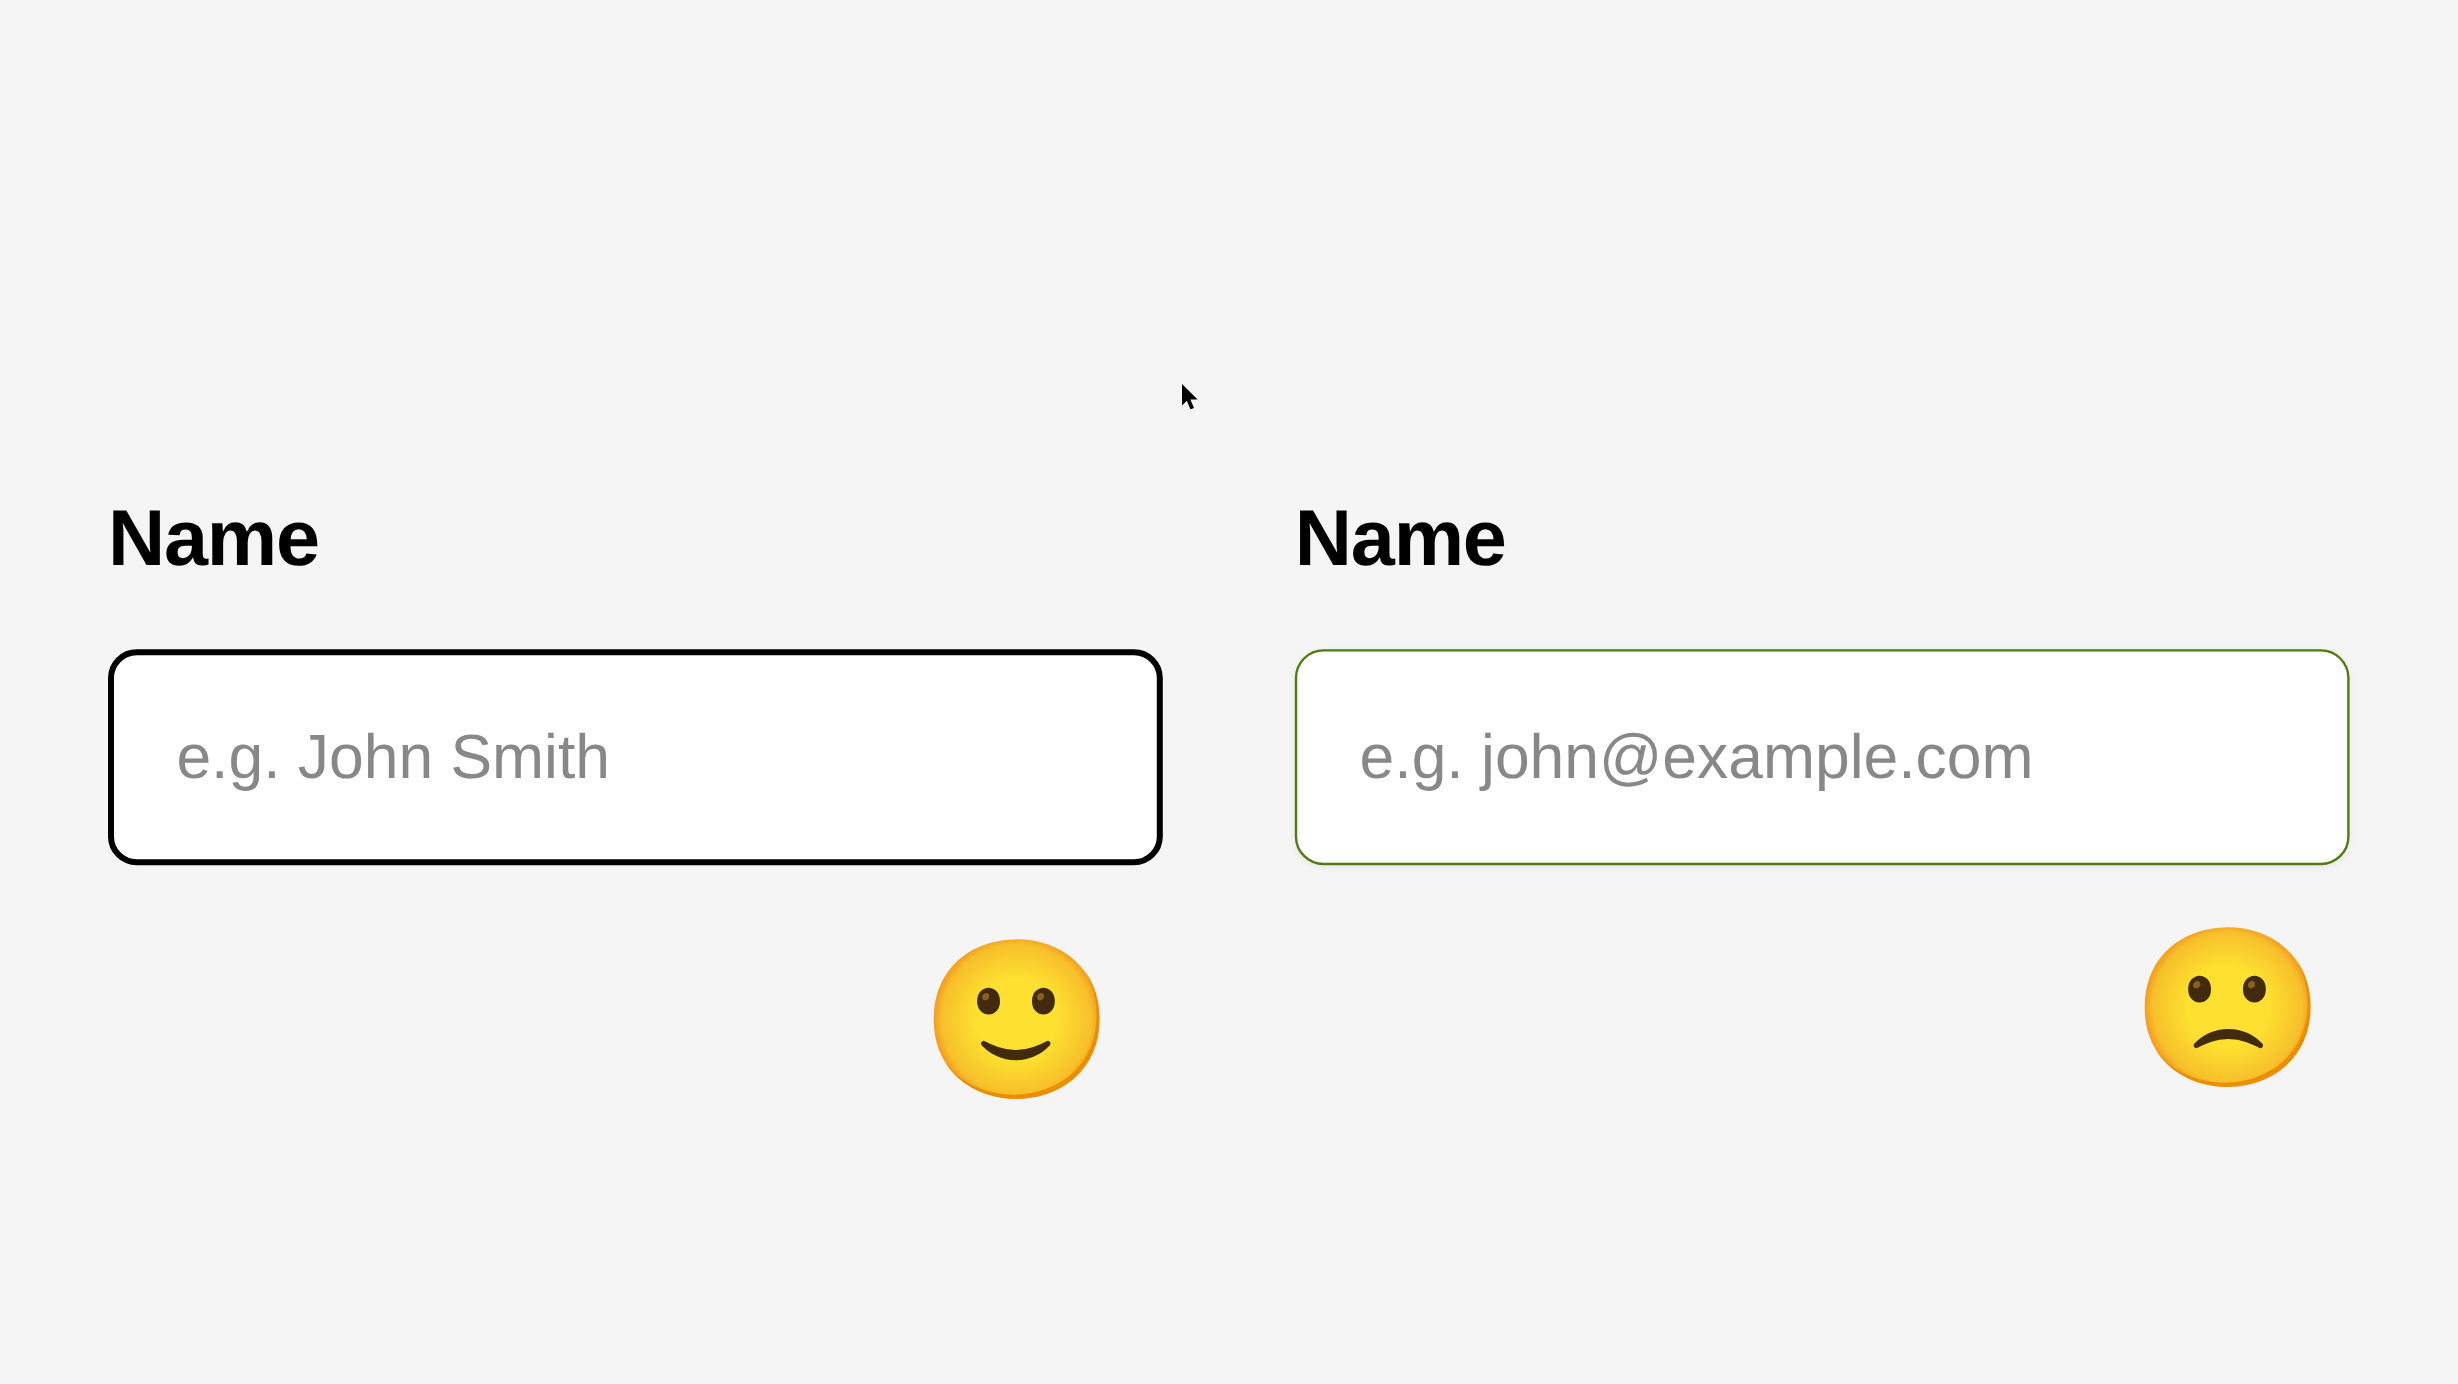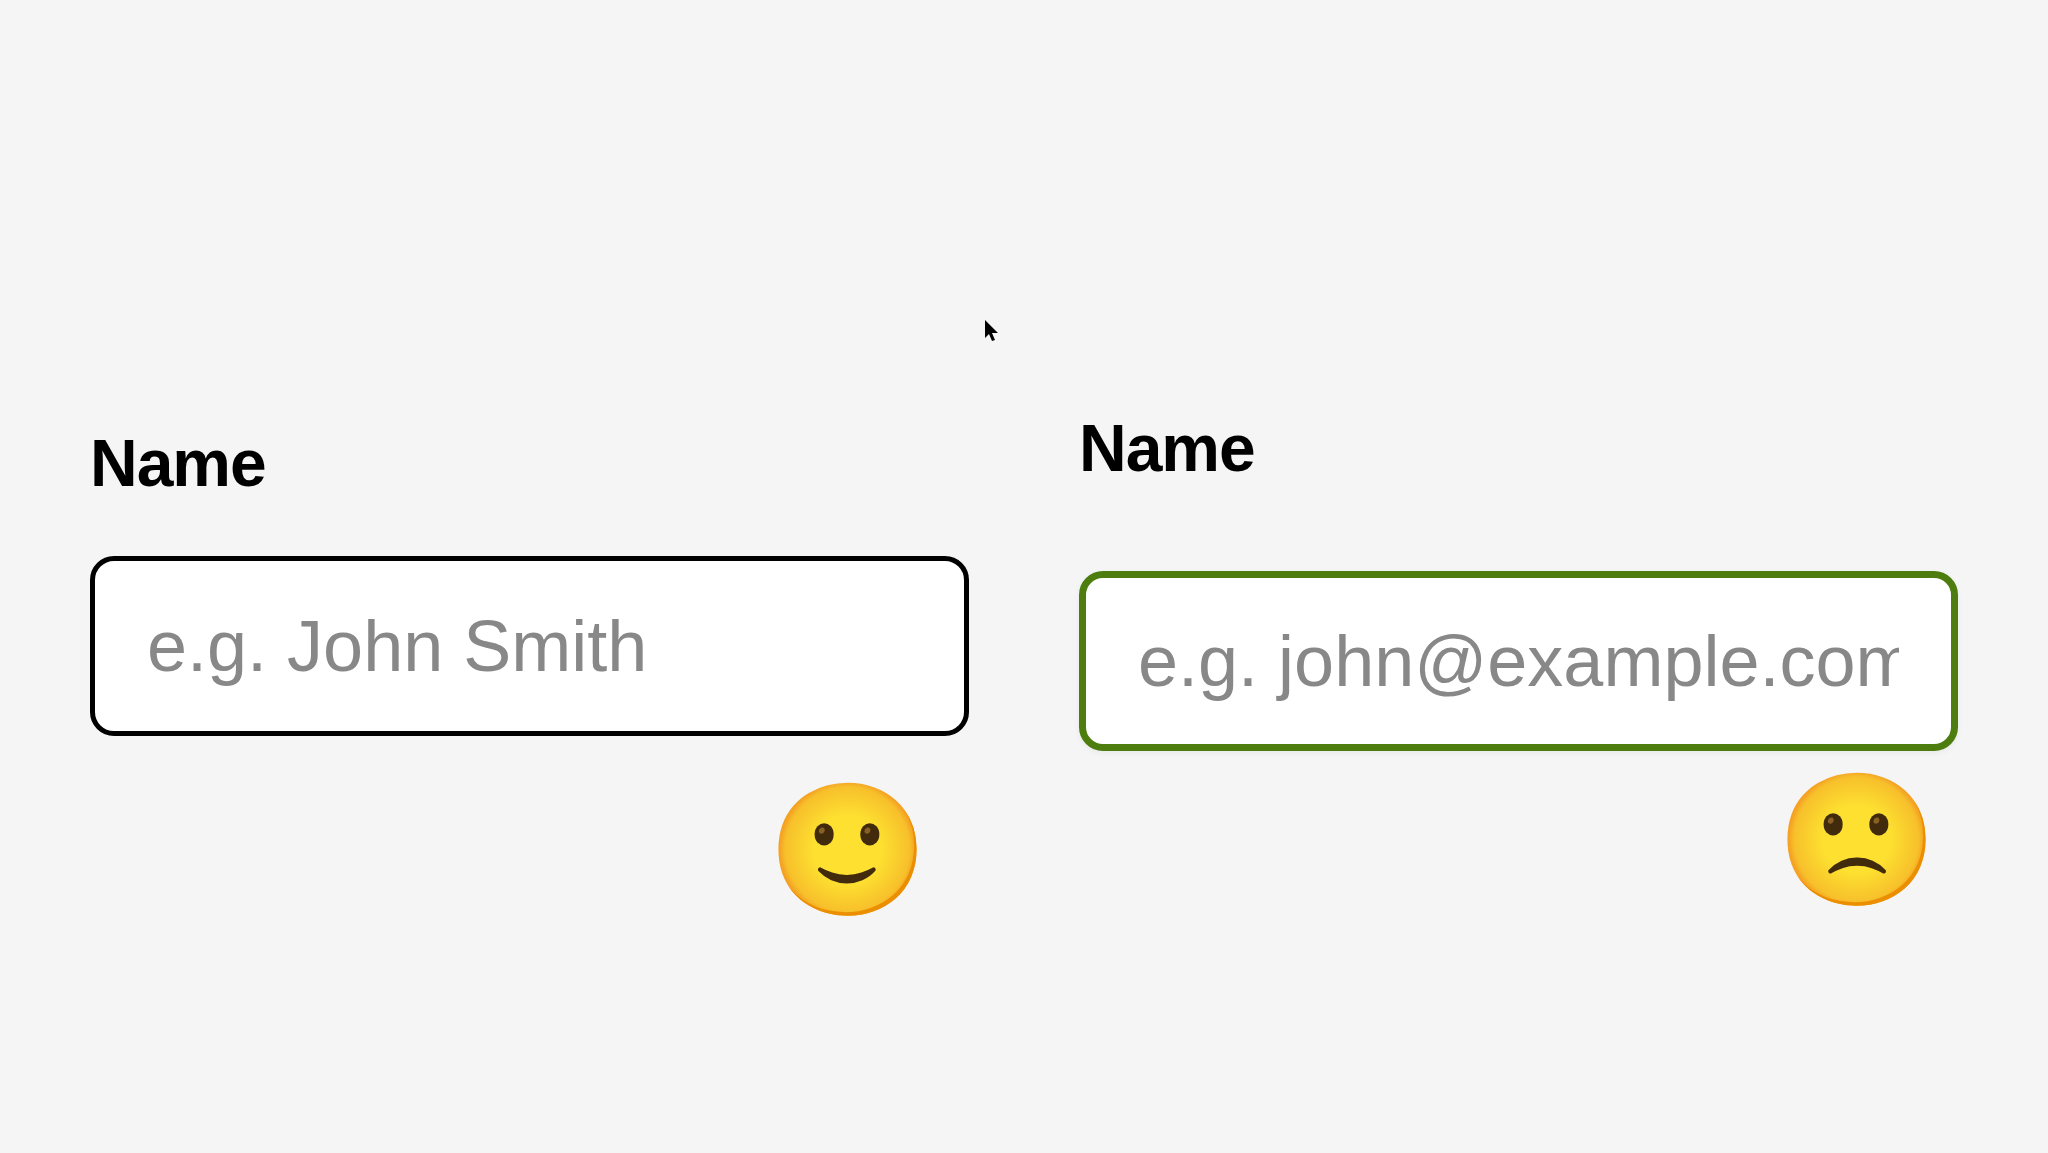--- a/index.html
+++ b/index.html
@@ -21,50 +21,48 @@
       left: 90px;
       right: 90px;
       display: flex;
       gap: 110px;
     }
     .field-group {
       flex: 1;
       display: flex;
       flex-direction: column;
       position: relative;
-      justify-content: center;
     }
     .field-label {
       font-size: 66px;
       font-weight: 700;
       color: #000;
       margin-bottom: 55px;
       letter-spacing: -1px;
     }
     .field-input {
       width: 100%;
       height: 180px;
       padding: 0 52px;
-      font-size: 72px;
+      font-size: 52px;
       color: #000;
       background: #fff;
       border-radius: 24px;
       outline: none;
       font-family: inherit;
     }
     .field-input::placeholder {
       color: #888;
     }
     .field-input.dark-border {
       border: 5px solid #000;
     }
     .field-input.light-border {
-      border: 7px solid #4d7c0f;
+      border: 2px solid #4d7c0f;
       box-shadow: 0 2px 6px rgba(0,0,0,0.05);
-      margin-top: 30px;
     }
     .emoji {
       position: absolute;
       font-size: 130px;
       line-height: 1;
     }
     .emoji-happy {
       top: 375px;
       right: 40px;
     }

